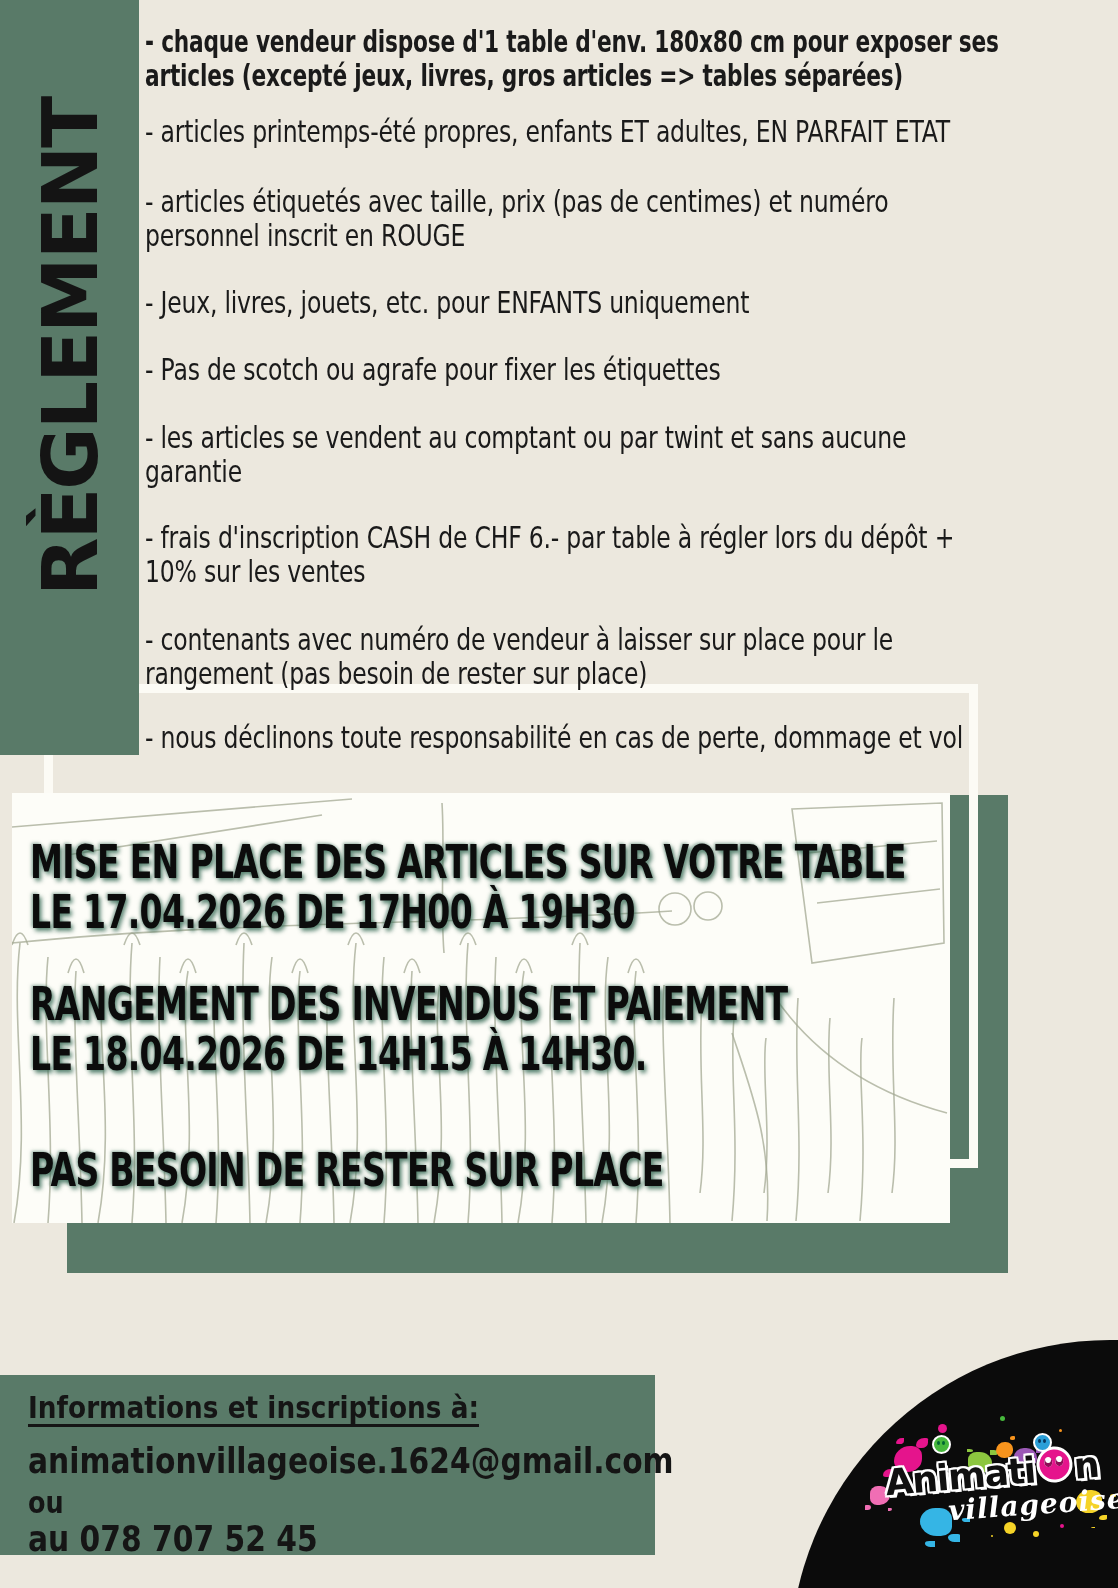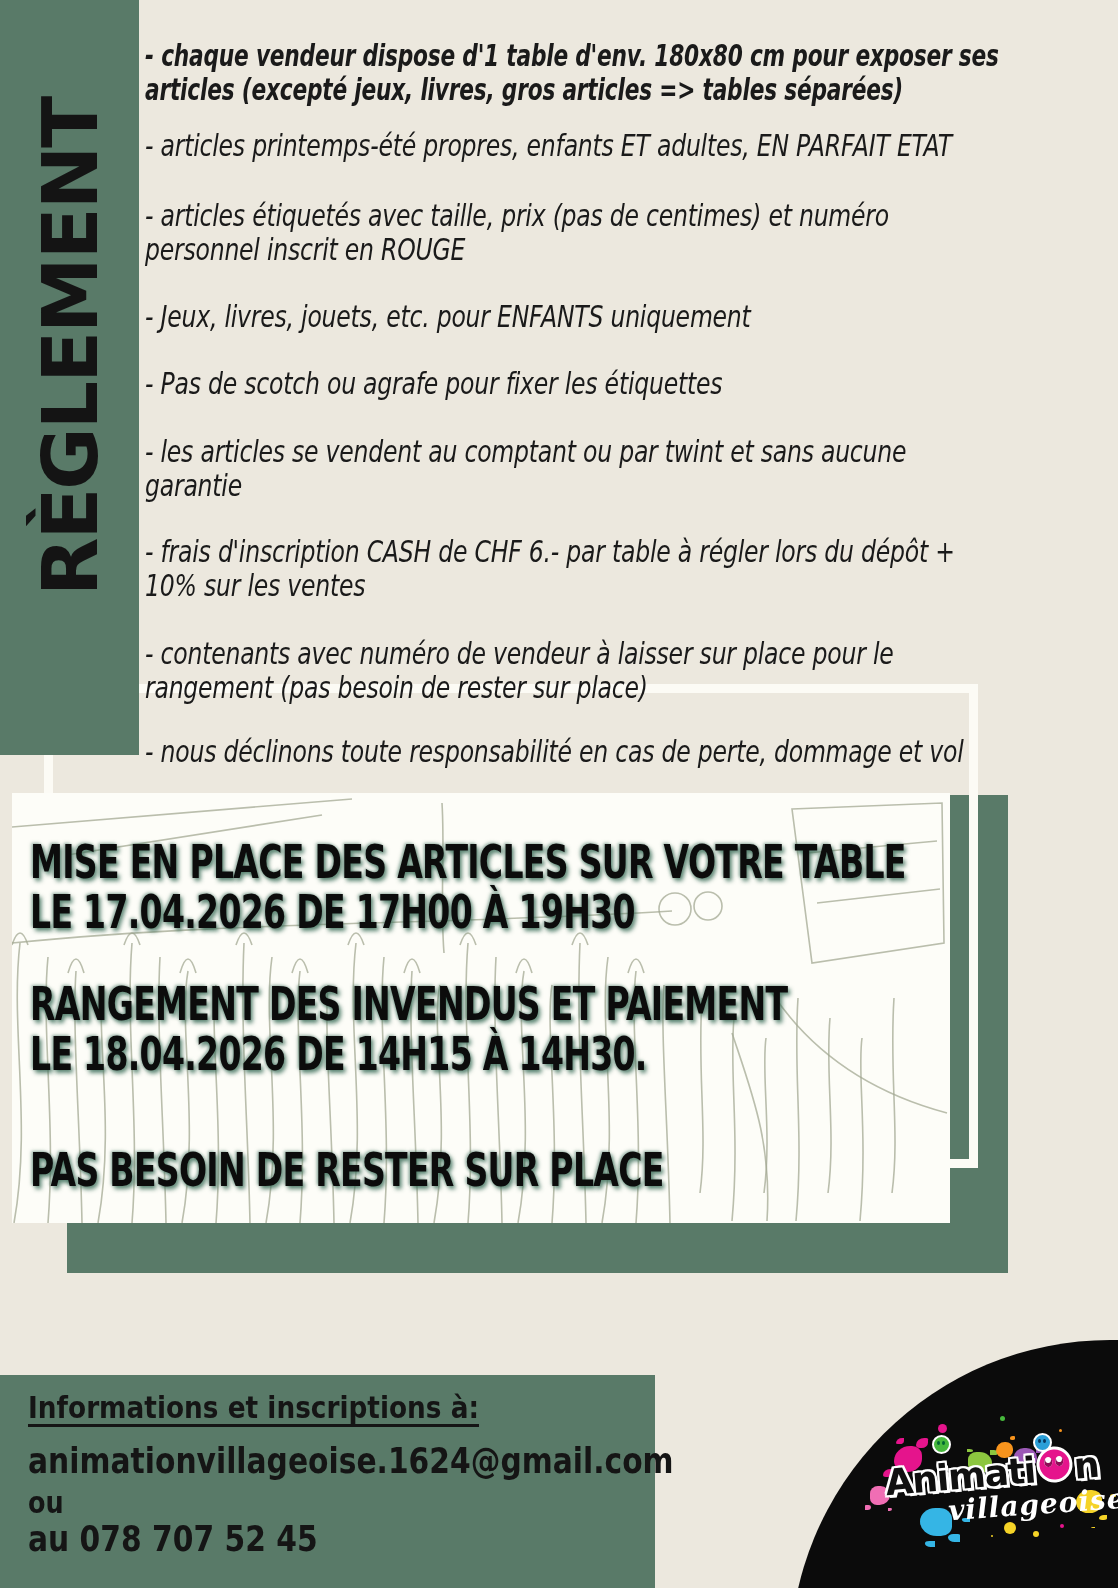--- a/index.html
+++ b/index.html
@@ -9,21 +9,21 @@
     font-family:"DejaVu Sans","Liberation Sans",sans-serif;color:#191919;
   }
   
   .side-bar{position:absolute;left:0;top:0;width:139px;height:755px;background:#597a68;z-index:3;}
   .side-title{
     position:absolute;left:50%;top:46%;
     transform:translate(-50%,-50%) rotate(-90deg);
     font-size:76px;font-weight:700;letter-spacing:-2px;color:#141414;white-space:nowrap;
   }
   
-  .rules{position:absolute;left:145px;top:16px;width:973px;height:790px;z-index:4;font-style:italic;}
+  .rules{position:absolute;left:145px;top:2px;width:973px;height:790px;z-index:4;}
   .rules p{
     position:absolute;margin:0;width:1350px;
     font-size:31px;line-height:34px;letter-spacing:-0.3px;
     white-space:pre-line;transform:scaleX(0.76);transform-origin:0 0;color:#1a1a1a;
   }
   .rules p.first{font-weight:700;transform:scaleX(0.70);}
   
   .green-backdrop{position:absolute;left:67px;top:795px;width:941px;height:478px;background:#597a68;z-index:1;}
   .white-frame{position:absolute;left:44px;top:684px;width:934px;height:484px;border:9px solid #fcfbf5;box-sizing:border-box;z-index:2;}
   
@@ -31,21 +31,21 @@
   .sketch{position:absolute;left:0;top:0;}
   .sketch path,.sketch circle,.sketch line{stroke:#a3a893;stroke-width:1.6;fill:none;opacity:.75;}
   .sched{
     position:absolute;left:18px;margin:0;width:1400px;
     font-size:46px;line-height:50px;font-weight:700;letter-spacing:-1px;
     white-space:pre-line;transform:scaleX(0.72);transform-origin:0 0;color:#0c0c0c;
     text-shadow:3px 3px 5px rgba(62,112,92,.85), -2px -1px 4px rgba(62,112,92,.55);
   }
   .sched1{top:44px;} .sched2{top:186px;} .sched3{top:352px;}
   
-  .contact-panel{position:absolute;left:0;top:1375px;width:655px;height:213px;background:#597a68;z-index:5;}
+  .contact-panel{position:absolute;left:0;top:1375px;width:655px;height:180px;background:#597a68;z-index:5;}
   .contact-panel div{position:absolute;left:28px;margin:0;width:760px;white-space:nowrap;transform:scaleX(0.85);transform-origin:0 0;color:#151515;}
   .c-head{top:14px;font-size:31px;font-weight:700;text-decoration:underline;text-decoration-thickness:3px;text-underline-offset:6px;}
   .c-email{top:66px;font-size:35px;font-weight:700;}
   .c-ou{top:110px;font-size:30px;font-weight:700;}
   .c-phone{top:144px;font-size:35px;font-weight:700;}
   
   .badge{position:absolute;left:790px;top:1340px;width:640px;height:640px;border-radius:50%;background:#0b0b0b;z-index:6;}
   .splat{position:absolute;z-index:1;}
   .brand{position:absolute;left:95px;top:112px;transform:rotate(-5deg);z-index:2;display:flex;align-items:center;white-space:nowrap;}
   .brand .txt{

